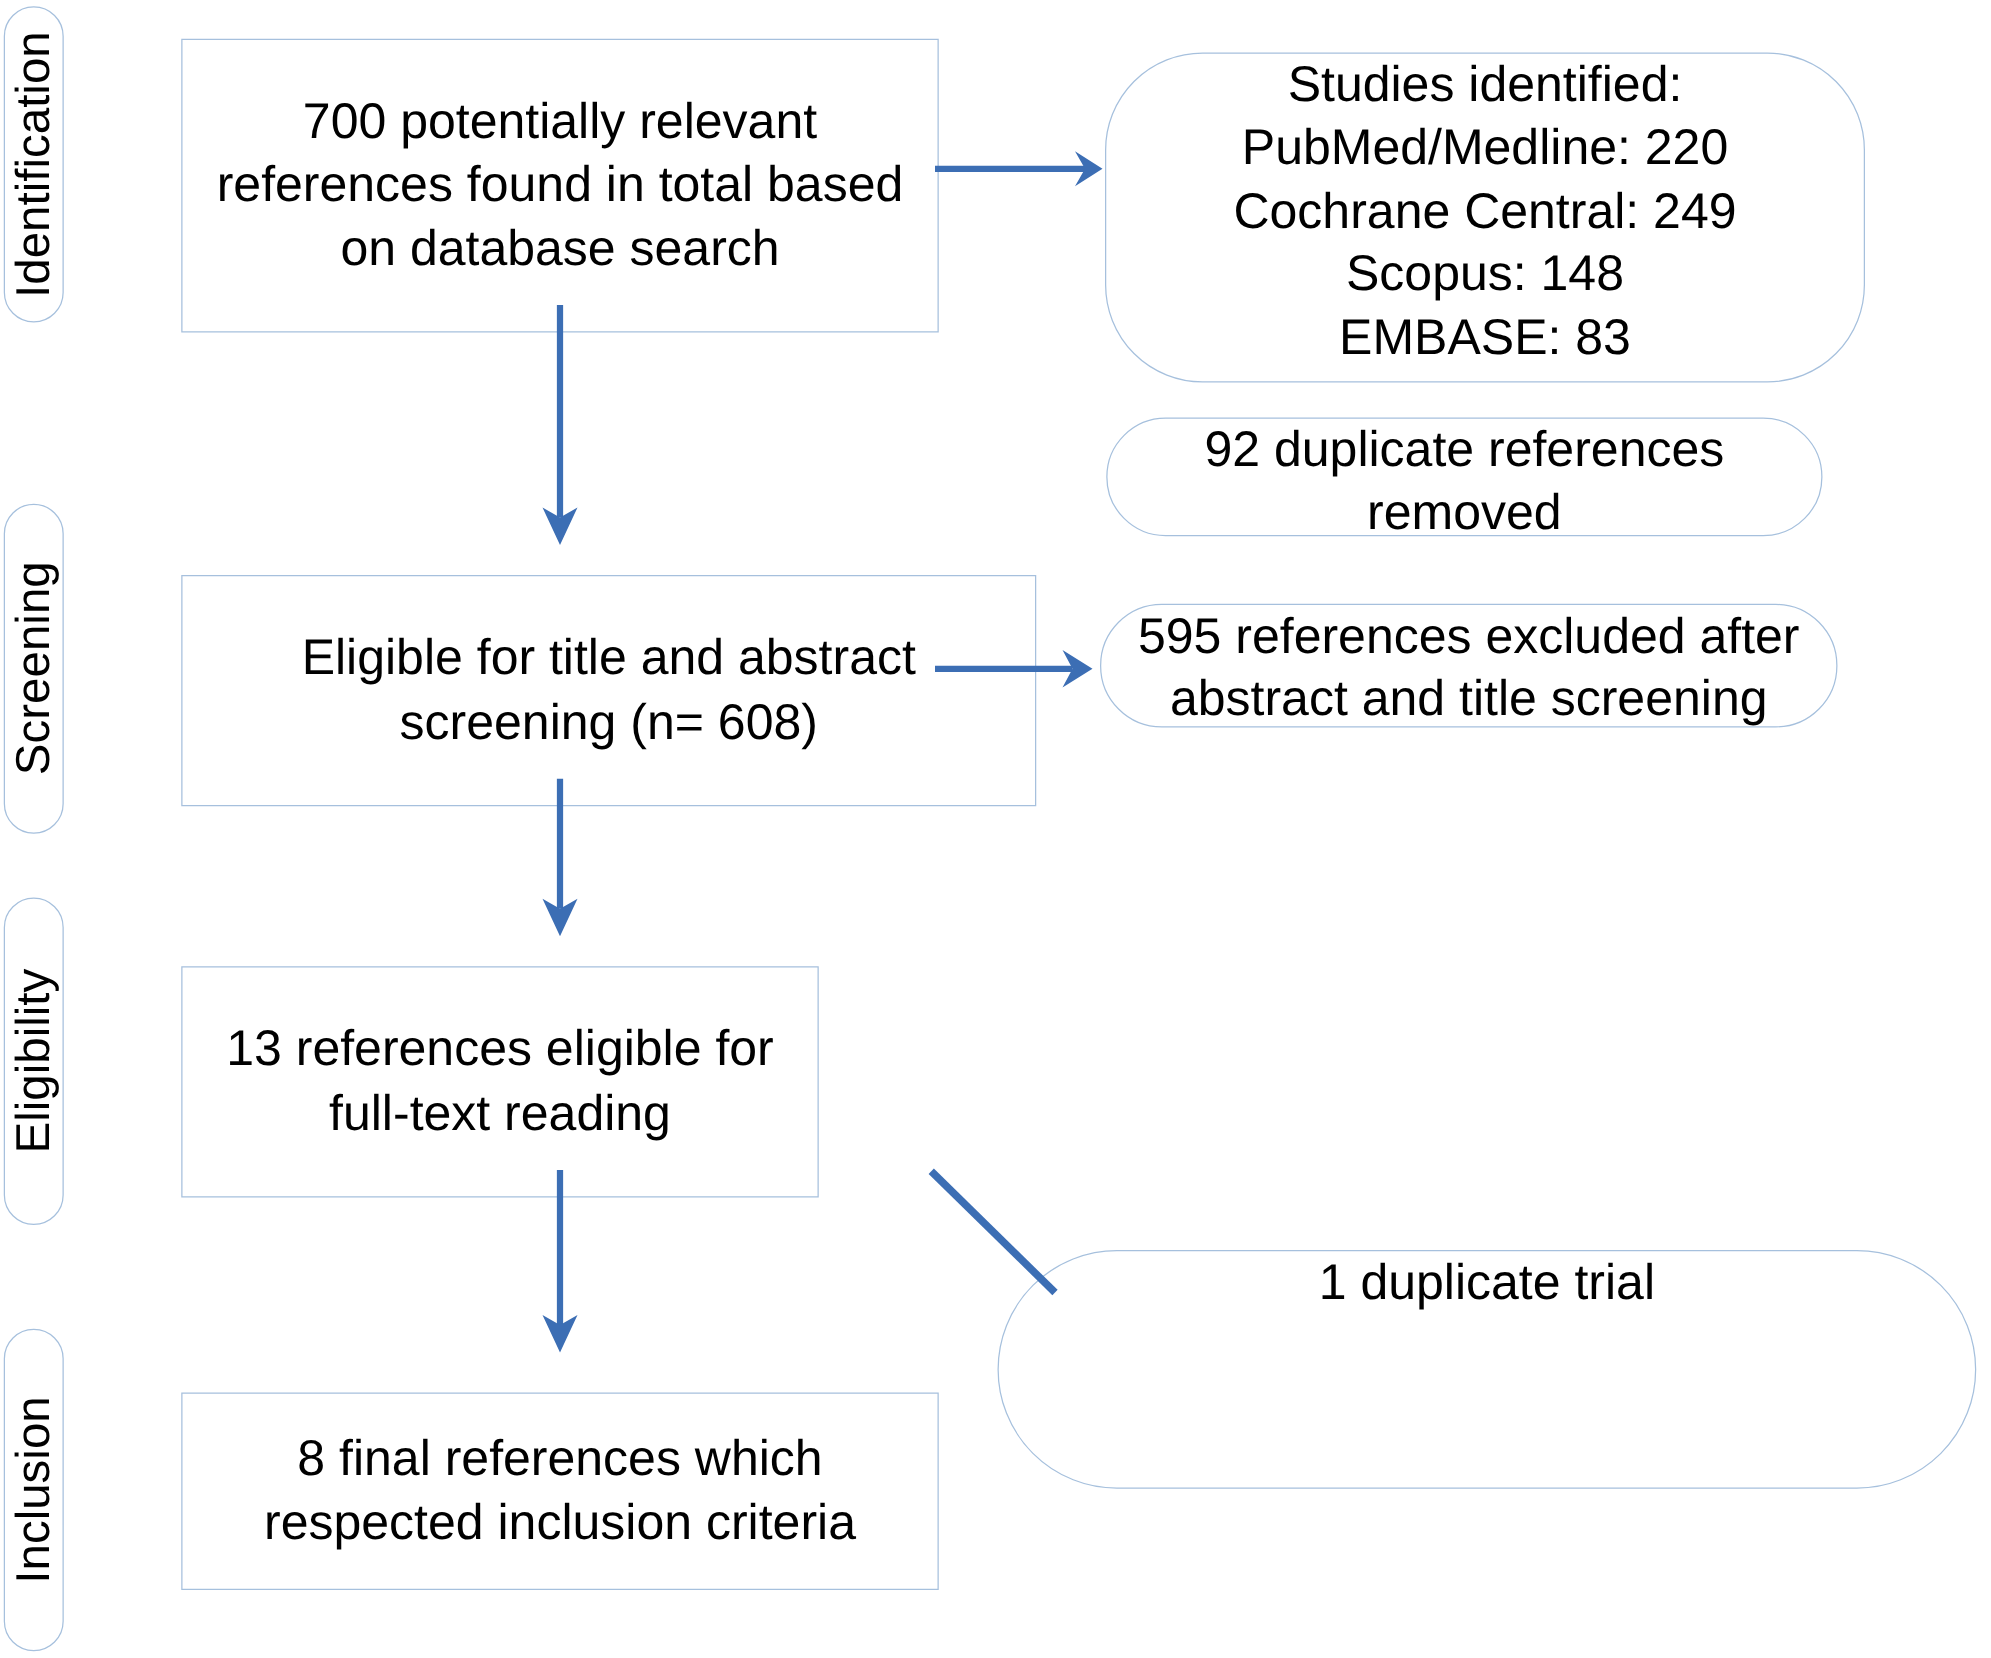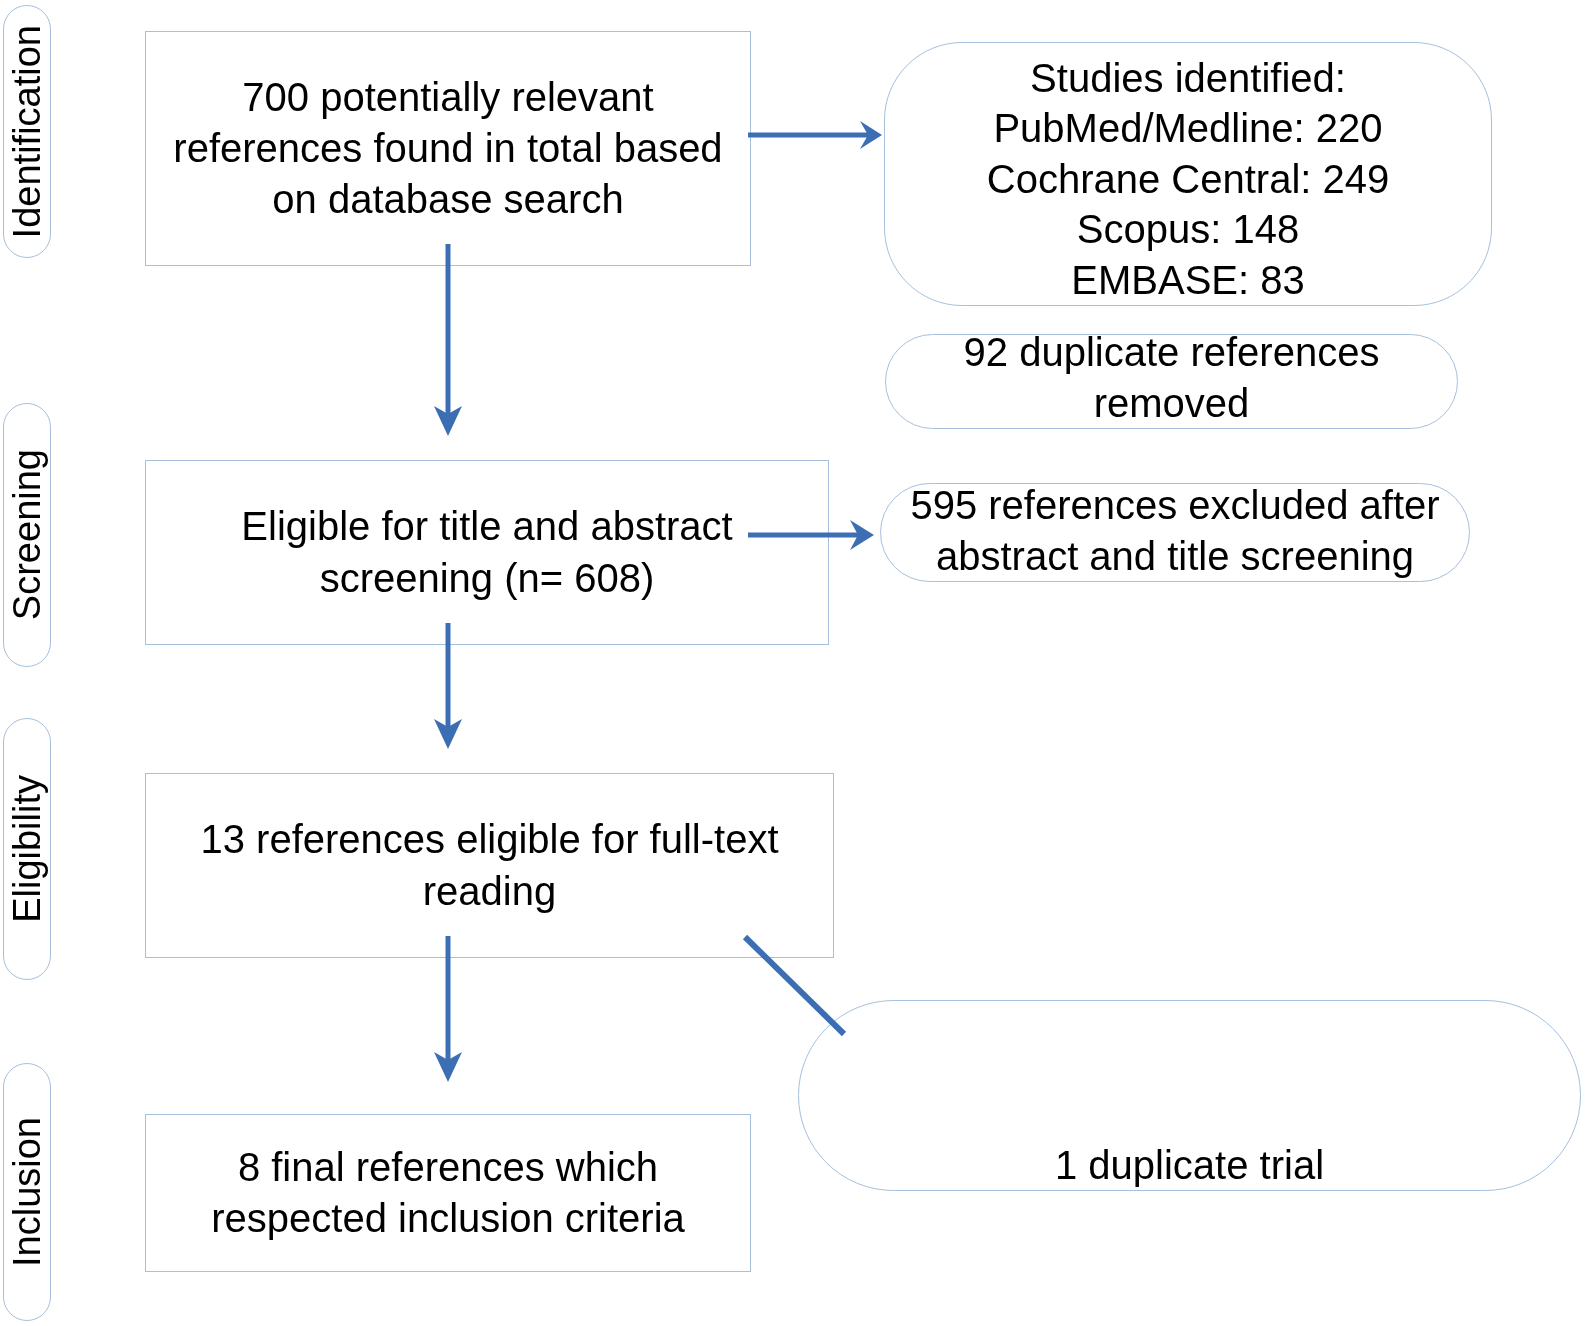--- a/index.html
+++ b/index.html
@@ -55,21 +55,21 @@
     color: #000000;
     padding: 0 12px;
   }
 
   
   .round-box {
     position: absolute;
     border: 1.6px solid #a6c0dd;
     background: #ffffff;
     display: flex;
-    align-items: flex-end;
+    align-items: flex-start;
     justify-content: center;
     text-align: center;
   }
   .round-box .txt {
     font-size: 40px;
     line-height: 1.26;
     color: #000000;
     padding: 0 10px;
   }
 
@@ -102,21 +102,21 @@
   </div>
 
   <div class="rect-box" style="left:145px; top:11px; width:606px; height:235px;">
     <div class="txt">700 potentially relevant references found in total based on database search</div>
   </div>
 
   <div class="rect-box" style="left:145px; top:440px; width:684px; height:185px;">
     <div class="txt">Eligible for title and abstract screening (n= 608)</div>
   </div>
 
-  <div class="rect-box" style="left:145px; top:753px; width:689px; height:185px;">
+  <div class="rect-box" style="left:145px; top:753px; width:510px; height:185px;">
     <div class="txt">13 references eligible for full-text reading</div>
   </div>
 
   <div class="rect-box" style="left:145px; top:1094px; width:606px; height:158px;">
     <div class="txt">8 final references which respected inclusion criteria</div>
   </div>
 
   <div class="round-box" style="left:884px; top:42px; width:608px; height:264px; border-radius:78px;">
     <div class="txt">
       <div>Studies identified:</div>

